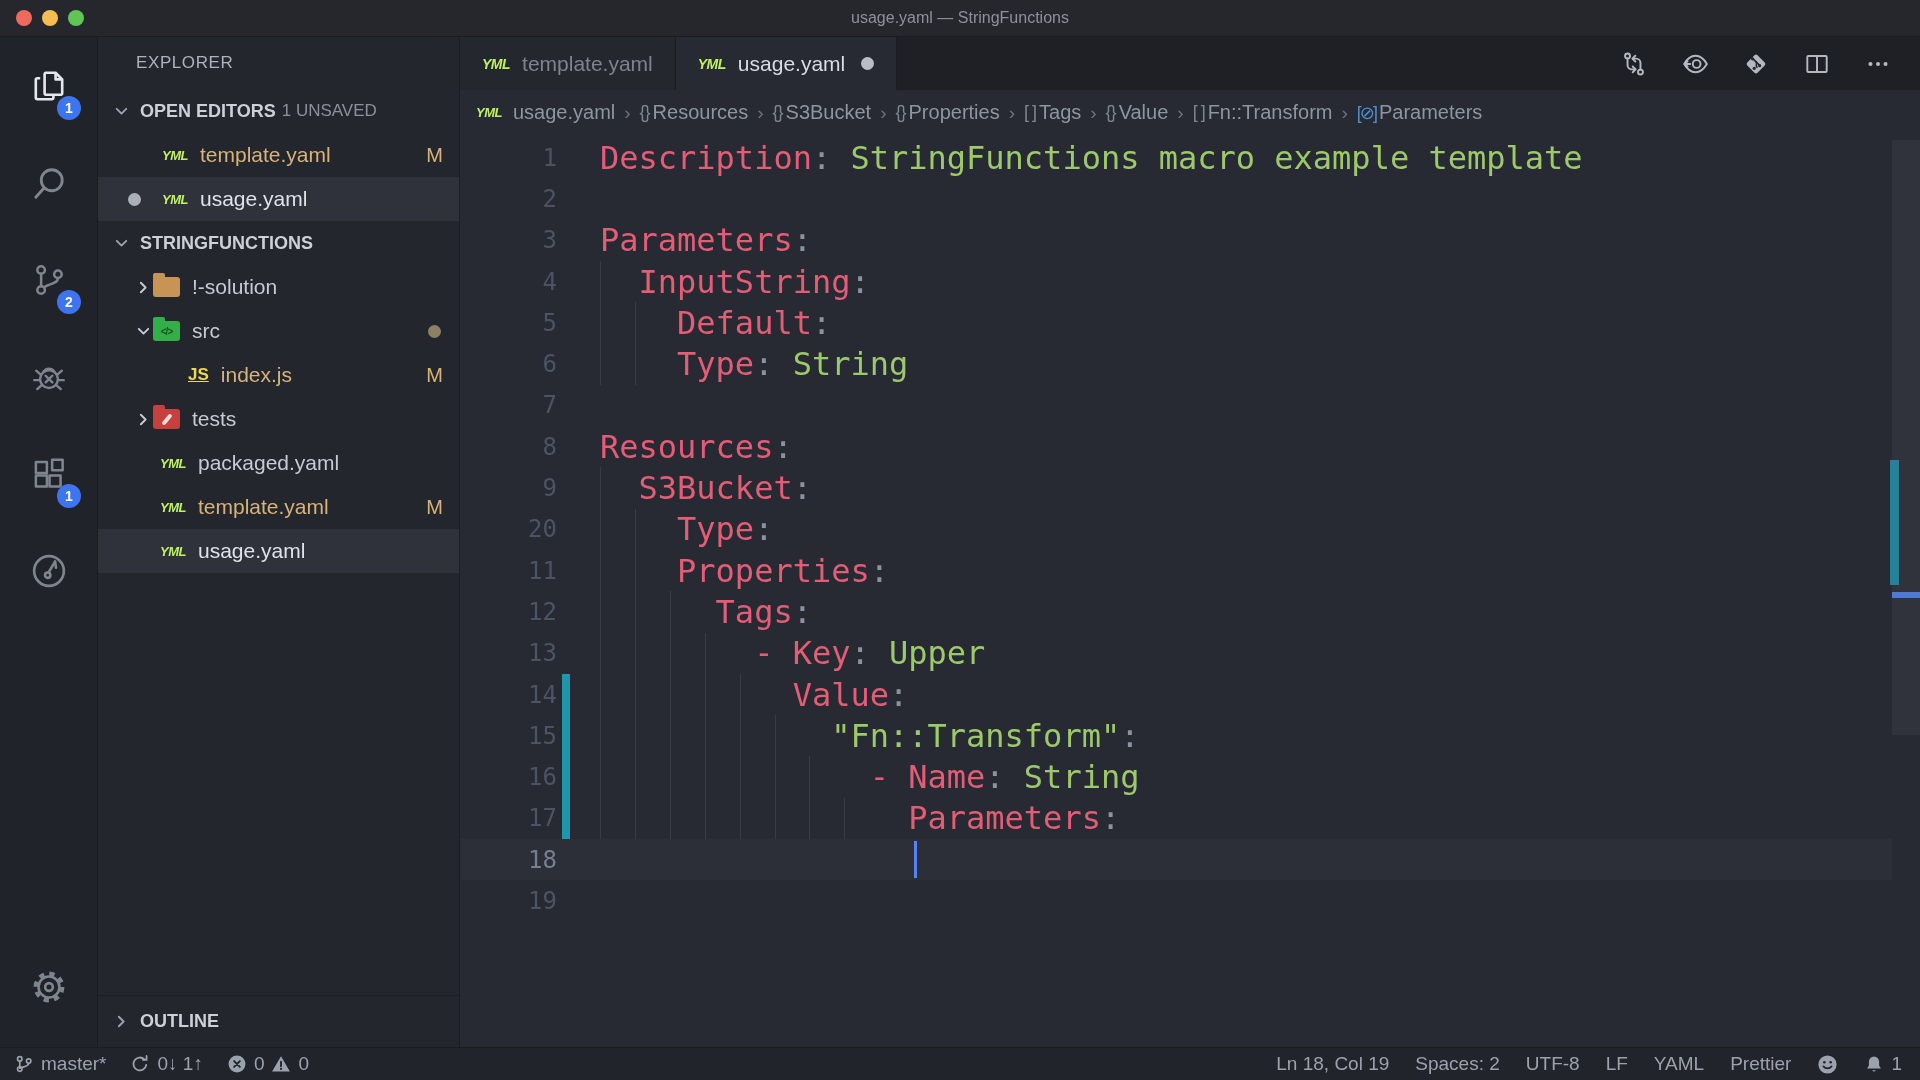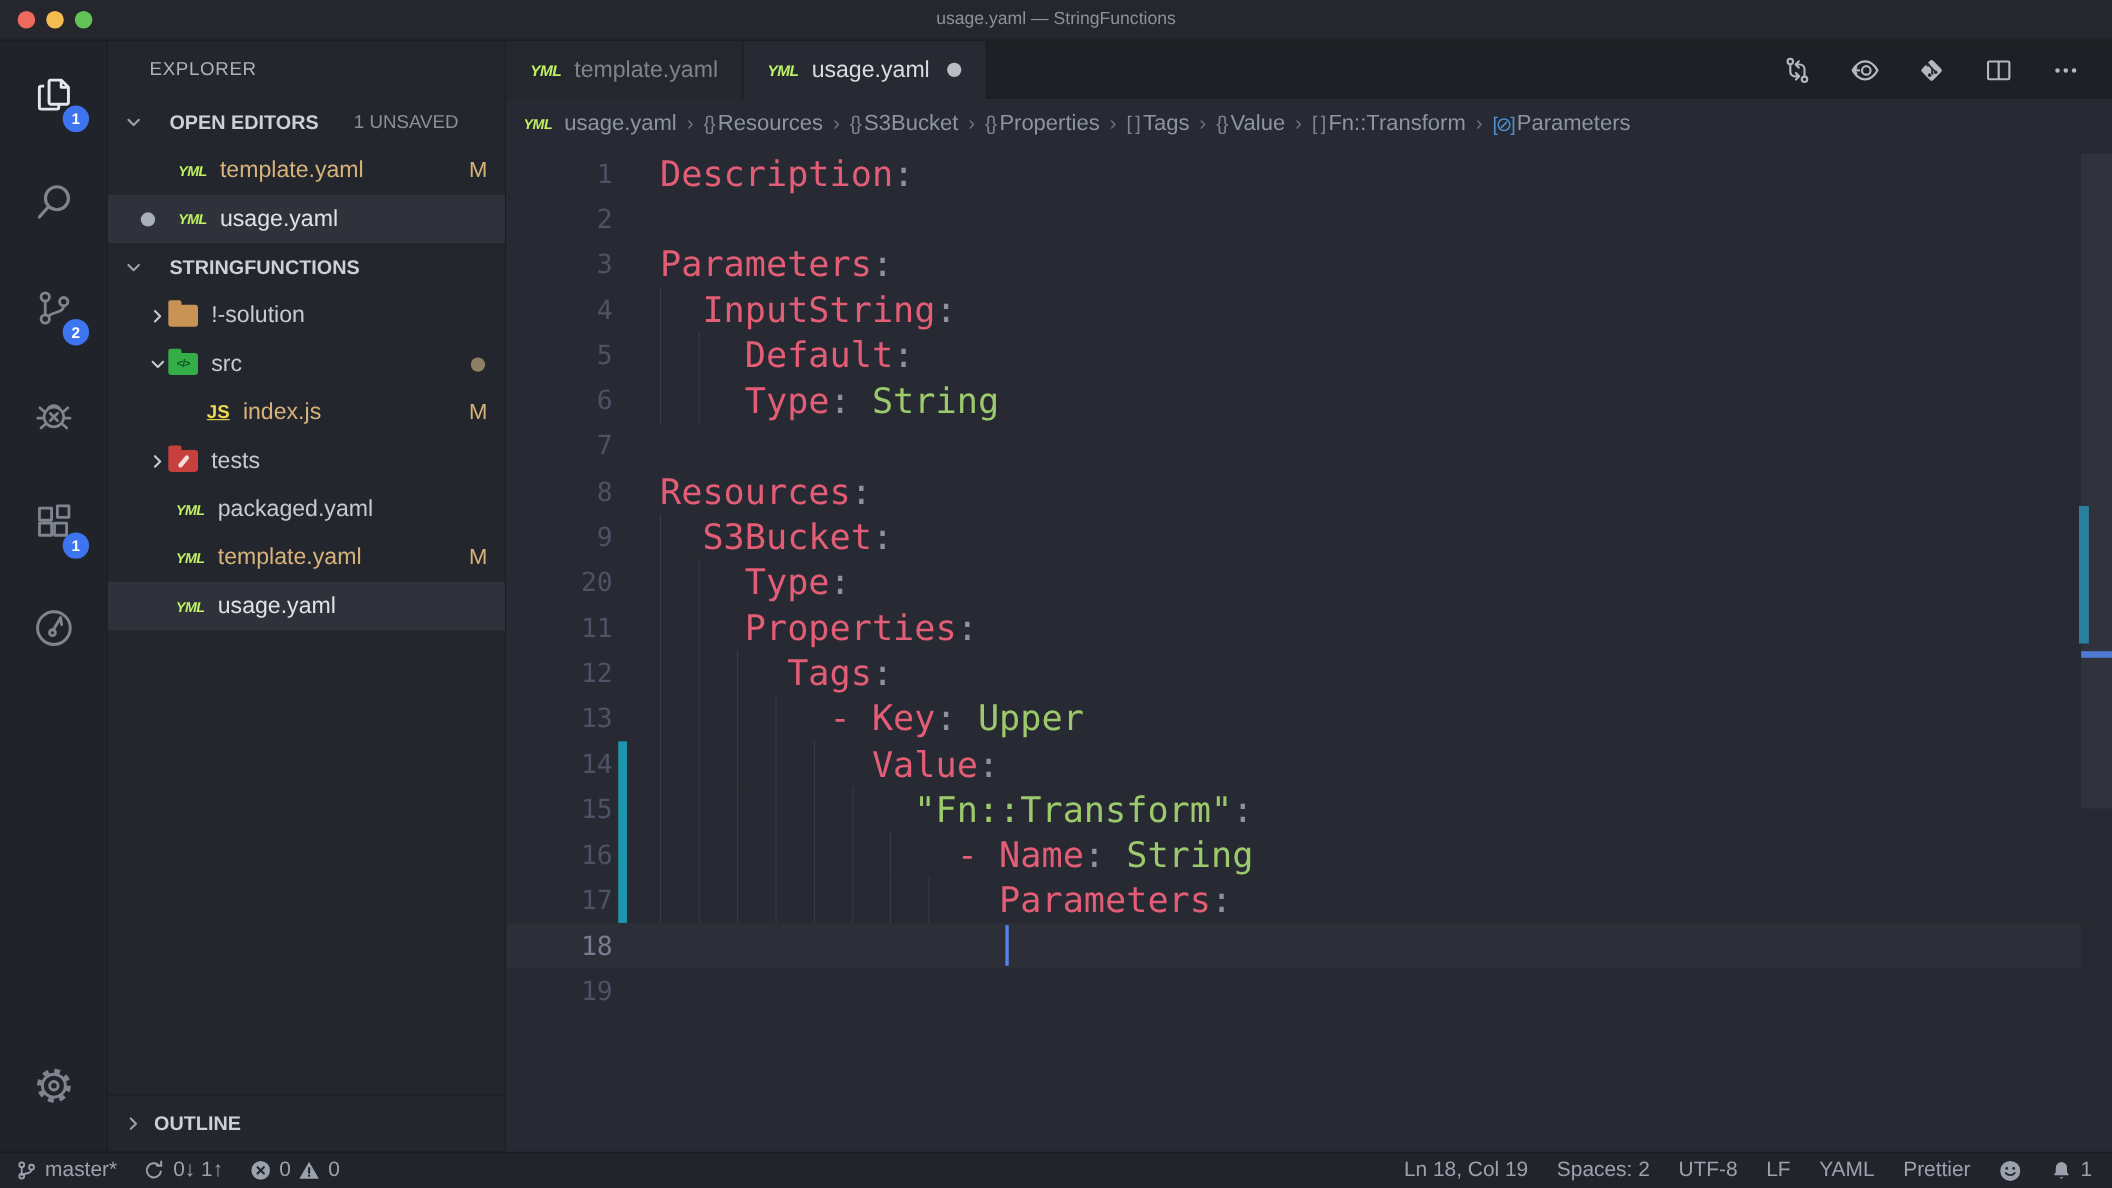--- a/index.html
+++ b/index.html
@@ -21,23 +21,23 @@
   .activitybar { width:98px; background:#21232a; border-right:1px solid #1b1d22; display:flex; flex-direction:column; }
   .ab-item { position:relative; height:97px; display:flex; align-items:center; justify-content:center; color:#7f858f; cursor:pointer; }
   .ab-item.active { color:#e4e7ec; }
   .ab-badge { position:absolute; right:16px; bottom:14px; min-width:24px; height:24px; border-radius:12px; background:#3d74f0; color:#fff; font-size:14px; font-weight:700; display:flex; align-items:center; justify-content:center; padding:0 5px; }
   .ab-spacer { flex:1; }
   .ab-bottom { margin-bottom:12px; }
 
   
   .sidebar { width:362px; background:#24262d; border-right:1px solid #1b1d22; display:flex; flex-direction:column; color:#c6cad2; }
   .sb-title { height:52px; display:flex; align-items:center; padding-left:38px; color:#aeb3bb; font-size:17px; letter-spacing:0.6px; }
-  .sb-header { height:44px; display:flex; align-items:center; gap:20px; padding-left:10px; cursor:pointer; }
+  .sb-header { height:44px; display:flex; align-items:center; gap:6px; padding-left:10px; cursor:pointer; }
   .sb-header .hdr-label { font-size:18px; font-weight:700; color:#ccd0d7; }
-  .sb-header .hdr-badge { font-size:17px; color:#8b9099; margin-left:12px; }
+  .sb-header .hdr-badge { font-size:17px; color:#8b9099; }
   .sb-rows { display:flex; flex-direction:column; }
   .row { position:relative; height:44px; display:flex; align-items:center; font-size:21px; color:#c6cad2; cursor:pointer; }
   .row.selected { background:#2f323b; color:#dfe2e7; }
   .row.modified { color:#d7b37a; }
   .row .marker { position:absolute; right:16px; color:#d7b37a; font-size:20px; }
   .row .dot-dirty { width:13px; height:13px; border-radius:50%; background:#aab0b9; position:absolute; left:30px; }
   .row .dot-mod { position:absolute; right:18px; width:13px; height:13px; border-radius:50%; background:#8d8163; }
   .chev { width:26px; display:flex; justify-content:center; color:#9aa1ad; flex:0 0 auto; }
   .yml-ic { color:#bef264; font-weight:700; font-style:italic; font-size:13px; letter-spacing:-0.5px; flex:0 0 auto; }
   .js-ic { color:#ecd94e; font-weight:800; font-size:17px; flex:0 0 auto;text-decoration:underline; }
@@ -405,21 +405,21 @@
           <span class="bc-seg">
             <span class="bc-sym blue">[⊘]</span>
             <span>Parameters</span>
           </span>
         </div>
 
       <div class="editor">
         <div class="code-lines" id="code-lines">
             <div class="code-line">
               <span class="line-num">1</span>
-              <span class="line-body"><span class="tok-k">Description</span><span class="tok-p">:</span><span class="tok-w"> </span></span>
+              <span class="line-body"><span class="tok-k">Description</span><span class="tok-p">:</span><span class="tok-w"> </span><span class="tok-s">StringFunctions macro example template</span></span>
             </div>
             <div class="code-line">
               <span class="line-num">2</span>
               <span class="line-body"></span>
             </div>
             <div class="code-line">
               <span class="line-num">3</span>
               <span class="line-body"><span class="tok-k">Parameters</span><span class="tok-p">:</span></span>
             </div>
             <div class="code-line">

